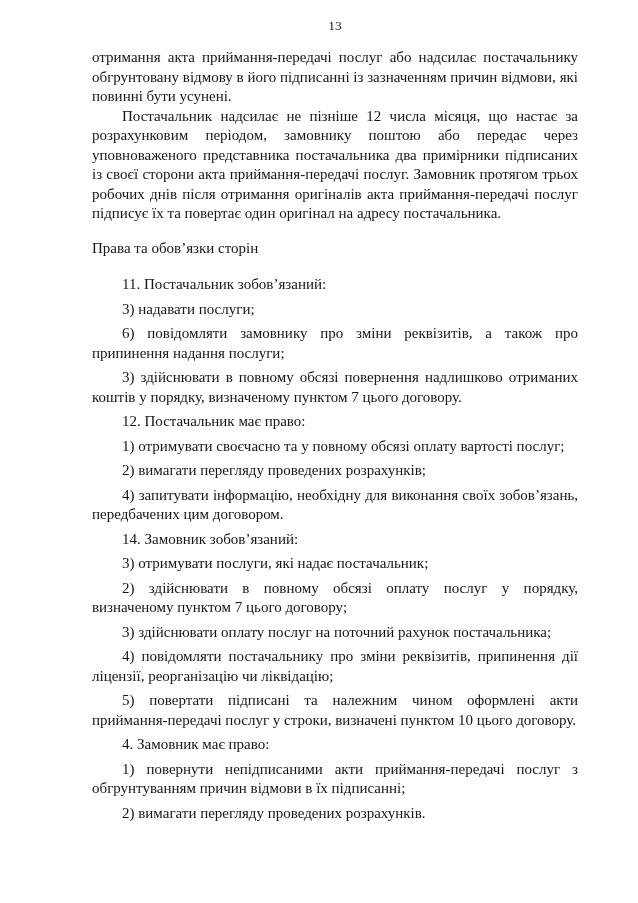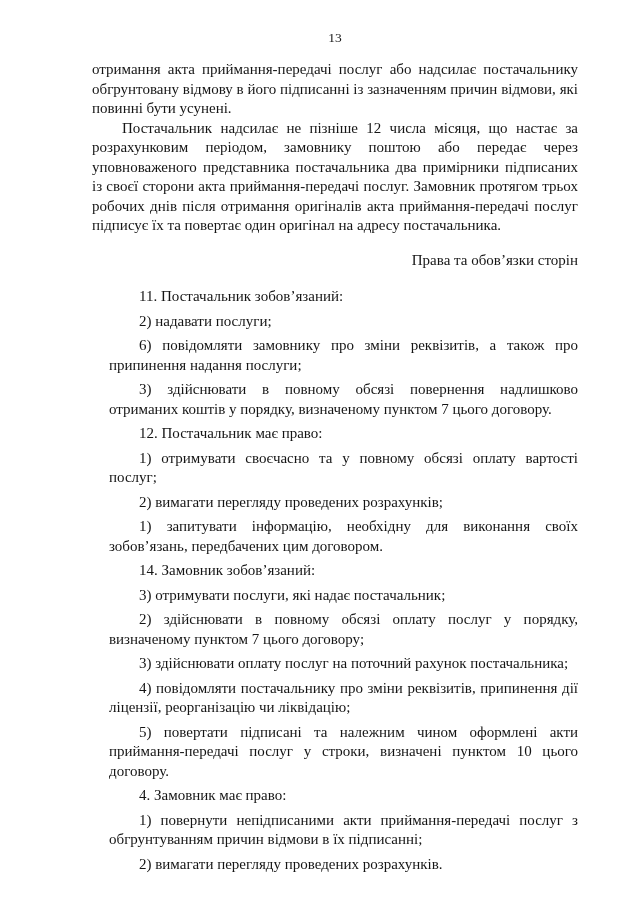--- a/index.html
+++ b/index.html
@@ -5,21 +5,21 @@
   html, body {
     margin: 0;
     padding: 0;
     background: #ffffff;
   }
   .page {
     width: 638px;
     height: 903px;
     box-sizing: border-box;
     background: #ffffff;
-    padding: 28px 60px 0 92px;
+    padding: 16px 60px 0 92px;
     font-family: "Liberation Serif", "DejaVu Serif", serif;
     color: #151515;
     position: relative;
     overflow: hidden;
   }
   .page-number {
     text-align: center;
     font-size: 13.5px;
     line-height: 19px;
     margin-bottom: 13px;
@@ -30,45 +30,45 @@
     text-align: justify;
   }
   p.para {
     margin: 0;
     text-indent: 30px;
   }
   p.para.noindent {
     text-indent: 0;
   }
   p.para.heading {
-    text-align: right;
+    text-align: left;
     text-indent: 0;
     margin: 15px 0 17px 0;
   }
   p.para.item {
-    margin: 0 0 5px 17px;
+    margin: 0 0 5px 0;
   }
 </style>
 </head>
 <body>
 
 <div class="page">
   <div class="page-number">13</div>
   <div class="doc-body">
       <p class="para body noindent">отримання акта приймання-передачі послуг або надсилає постачальнику обгрунтовану відмову в його підписанні із зазначенням причин відмови, які повинні бути усунені.</p>
       <p class="para body">Постачальник надсилає не пізніше 12 числа місяця, що настає за розрахунковим періодом, замовнику поштою або передає через уповноваженого представника постачальника два примірники підписаних із своєї сторони акта приймання-передачі послуг. Замовник протягом трьох робочих днів після отримання оригіналів акта приймання-передачі послуг підписує їх та повертає один оригінал на адресу постачальника.</p>
       <p class="para heading noindent">Права та обов’язки сторін</p>
       <p class="para item">11. Постачальник зобов’язаний:</p>
-      <p class="para item">2) надавати послуги;</p>
+      <p class="para item">3) надавати послуги;</p>
       <p class="para item">6) повідомляти замовнику про зміни реквізитів, а також про припинення надання послуги;</p>
       <p class="para item">3) здійснювати в повному обсязі повернення надлишково отриманих коштів у порядку, визначеному пунктом 7 цього договору.</p>
       <p class="para item">12. Постачальник має право:</p>
       <p class="para item">1) отримувати своєчасно та у повному обсязі оплату вартості послуг;</p>
       <p class="para item">2) вимагати перегляду проведених розрахунків;</p>
-      <p class="para item">1) запитувати інформацію, необхідну для виконання своїх зобов’язань, передбачених цим договором.</p>
+      <p class="para item">4) запитувати інформацію, необхідну для виконання своїх зобов’язань, передбачених цим договором.</p>
       <p class="para item">14. Замовник зобов’язаний:</p>
       <p class="para item">3) отримувати послуги, які надає постачальник;</p>
       <p class="para item">2) здійснювати в повному обсязі оплату послуг у порядку, визначеному пунктом 7 цього договору;</p>
       <p class="para item">3) здійснювати оплату послуг на поточний рахунок постачальника;</p>
       <p class="para item">4) повідомляти постачальнику про зміни реквізитів, припинення дії ліцензії, реорганізацію чи ліквідацію;</p>
       <p class="para item">5) повертати підписані та належним чином оформлені акти приймання-передачі послуг у строки, визначені пунктом 10 цього договору.</p>
       <p class="para item">4. Замовник має право:</p>
       <p class="para item">1) повернути непідписаними акти приймання-передачі послуг з обгрунтуванням причин відмови в їх підписанні;</p>
       <p class="para item">2) вимагати перегляду проведених розрахунків.</p>
     </div>

